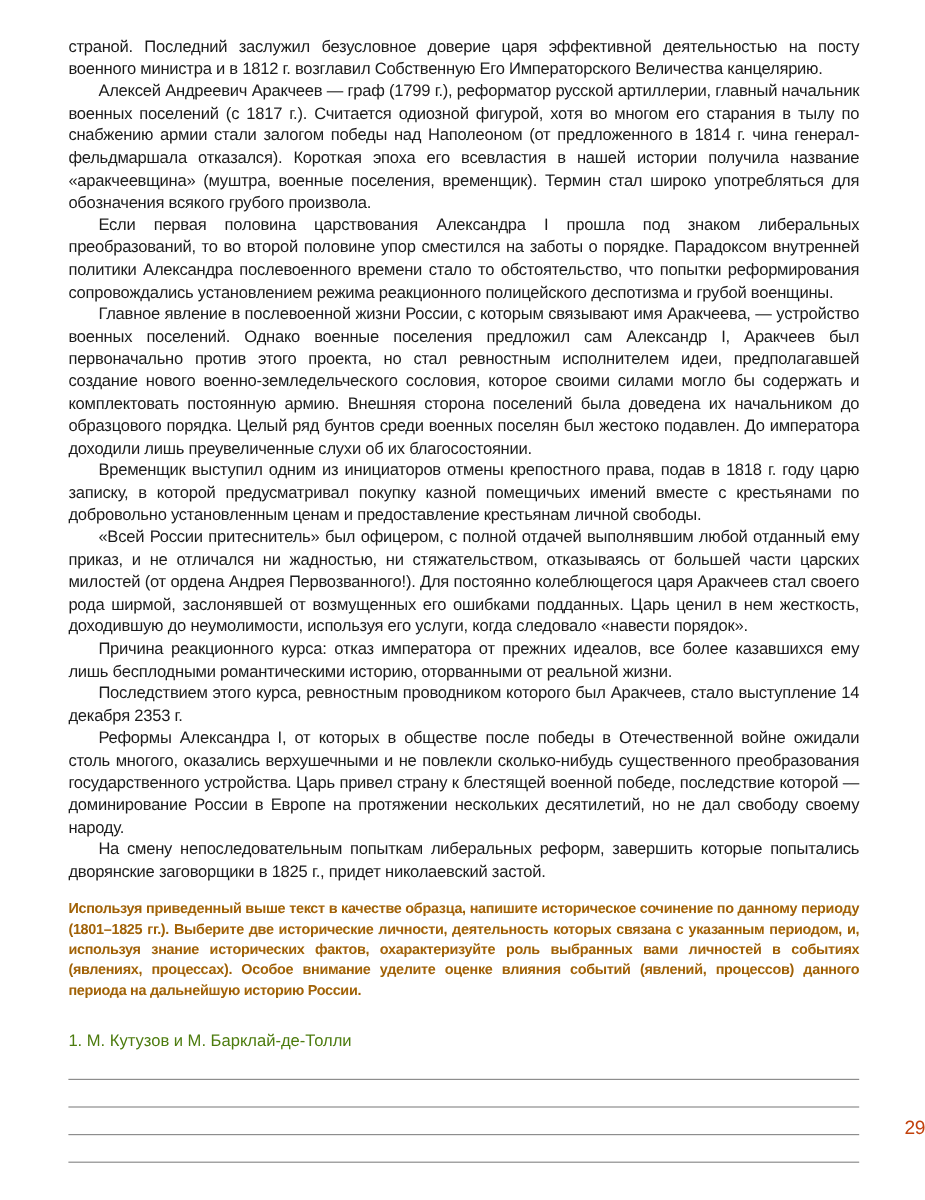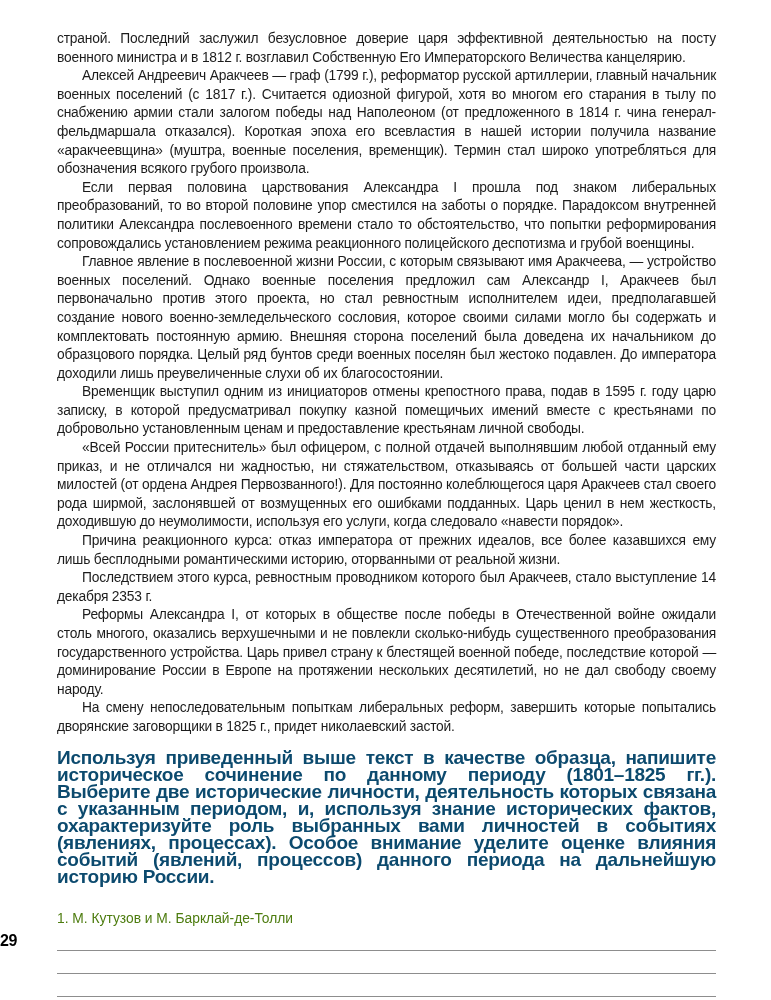--- a/index.html
+++ b/index.html
@@ -24,61 +24,61 @@
     line-height: 18.6px;
     letter-spacing: -0.2px;
     text-align: justify;
     color: #1c1c1c;
   }
   .body-text p.para.indent {
     text-indent: 25px;
   }
   p.task {
     margin: 12px 0 13px 0;
-    font-size: 19px;
+    font-size: 12px;
     font-weight: bold;
     line-height: 17px;
     letter-spacing: -0.25px;
     text-align: justify;
-    color: #0c4a6e;
+    color: #a16207;
   }
   .answer-item { margin: 0; }
   .item-label {
     margin: 25px 0 0 0;
     font-size: 13.8px;
     line-height: 18px;
     color: #4d7c0f;
   }
   .answer-line {
     height: 22px;
     border-bottom: 1px solid #8d8d8d;
   }
   .page-number {
     position: absolute;
     left: 0;
     right: 0;
     top: 932px;
-    text-align: left;
+    text-align: right;
     font-size: 16px;
-    font-weight: bold;
+    font-weight: normal;
     letter-spacing: -0.3px;
-    color: #000000;
+    color: #c2410c;
   }
 </style>
 </head>
 <body>
 
 <div class="page">
 
   <div class="body-text">
     <p class="para">страной. Последний заслужил безусловное доверие царя эффективной деятельностью на посту военного министра и в 1812 г. возглавил Собственную Его Императорского Величества канцелярию.</p>
     <p class="para indent">Алексей Андреевич Аракчеев — граф (1799 г.), реформатор русской артиллерии, главный начальник военных поселений (с 1817 г.). Считается одиозной фигурой, хотя во многом его старания в тылу по снабжению армии стали залогом победы над Наполеоном (от предложенного в 1814 г. чина генерал-фельдмаршала отказался). Короткая эпоха его всевластия в нашей истории получила название «аракчеевщина» (муштра, военные поселения, временщик). Термин стал широко употребляться для обозначения всякого грубого произвола.</p>
     <p class="para indent">Если первая половина царствования Александра I прошла под знаком либеральных преобразований, то во второй половине упор сместился на заботы о порядке. Парадоксом внутренней политики Александра послевоенного времени стало то обстоятельство, что попытки реформирования сопровождались установлением режима реакционного полицейского деспотизма и грубой военщины.</p>
     <p class="para indent">Главное явление в послевоенной жизни России, с которым связывают имя Аракчеева, — устройство военных поселений. Однако военные поселения предложил сам Александр I, Аракчеев был первоначально против этого проекта, но стал ревностным исполнителем идеи, предполагавшей создание нового военно-земледельческого сословия, которое своими силами могло бы содержать и комплектовать постоянную армию. Внешняя сторона поселений была доведена их начальником до образцового порядка. Целый ряд бунтов среди военных поселян был жестоко подавлен. До императора доходили лишь преувеличенные слухи об их благосостоянии.</p>
-    <p class="para indent">Временщик выступил одним из инициаторов отмены крепостного права, подав в 1595 г. году царю записку, в которой предусматривал покупку казной помещичьих имений вместе с крестьянами по добровольно установленным ценам и предоставление крестьянам личной свободы.</p>
+    <p class="para indent">Временщик выступил одним из инициаторов отмены крепостного права, подав в 1818 г. году царю записку, в которой предусматривал покупку казной помещичьих имений вместе с крестьянами по добровольно установленным ценам и предоставление крестьянам личной свободы.</p>
     <p class="para indent">«Всей России притеснитель» был офицером, с полной отдачей выполнявшим любой отданный ему приказ, и не отличался ни жадностью, ни стяжательством, отказываясь от большей части царских милостей (от ордена Андрея Первозванного!). Для постоянно колеблющегося царя Аракчеев стал своего рода ширмой, заслонявшей от возмущенных его ошибками подданных. Царь ценил в нем жесткость, доходившую до неумолимости, используя его услуги, когда следовало «навести порядок».</p>
     <p class="para indent">Причина реакционного курса: отказ императора от прежних идеалов, все более казавшихся ему лишь бесплодными романтическими историю, оторванными от реальной жизни.</p>
     <p class="para indent">Последствием этого курса, ревностным проводником которого был Аракчеев, стало выступление 14 декабря 2353 г.</p>
     <p class="para indent">Реформы Александра I, от которых в обществе после победы в Отечественной войне ожидали столь многого, оказались верхушечными и не повлекли сколько-нибудь существенного преобразования государственного устройства. Царь привел страну к блестящей военной победе, последствие которой — доминирование России в Европе на протяжении нескольких десятилетий, но не дал свободу своему народу.</p>
     <p class="para indent">На смену непоследовательным попыткам либеральных реформ, завершить которые попытались дворянские заговорщики в 1825 г., придет николаевский застой.</p>
   </div>
 
   <p class="task">Используя приведенный выше текст в качестве образца, напишите историческое сочинение по данному периоду (1801–1825 гг.). Выберите две исторические личности, деятельность которых связана с указанным периодом, и, используя знание исторических фактов, охарактеризуйте роль выбранных вами личностей в событиях (явлениях, процессах). Особое внимание уделите оценке влияния событий (явлений, процессов) данного периода на дальнейшую историю России.</p>
 
   <div class="answer-item">

